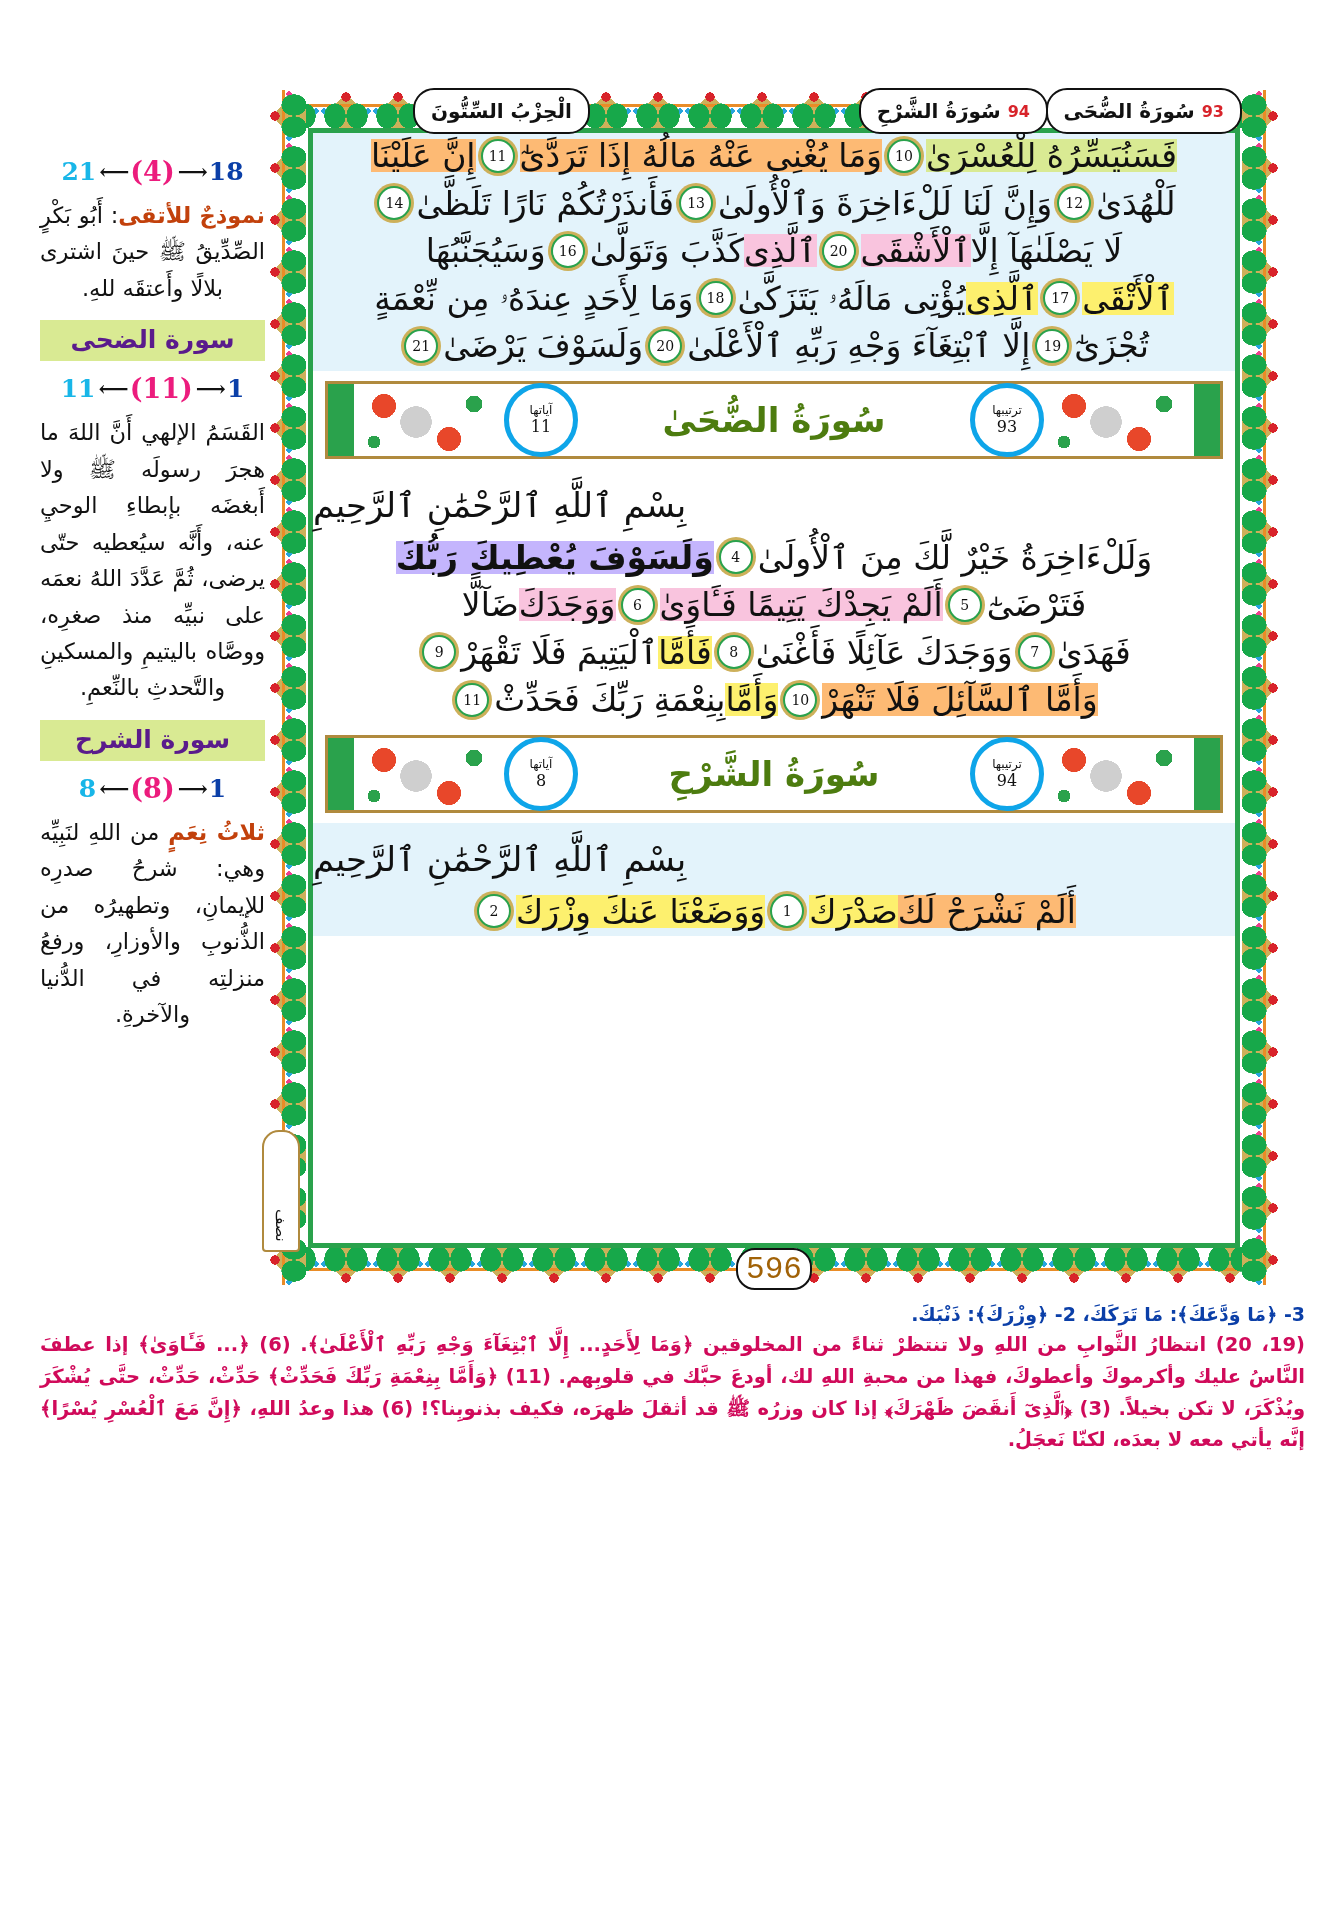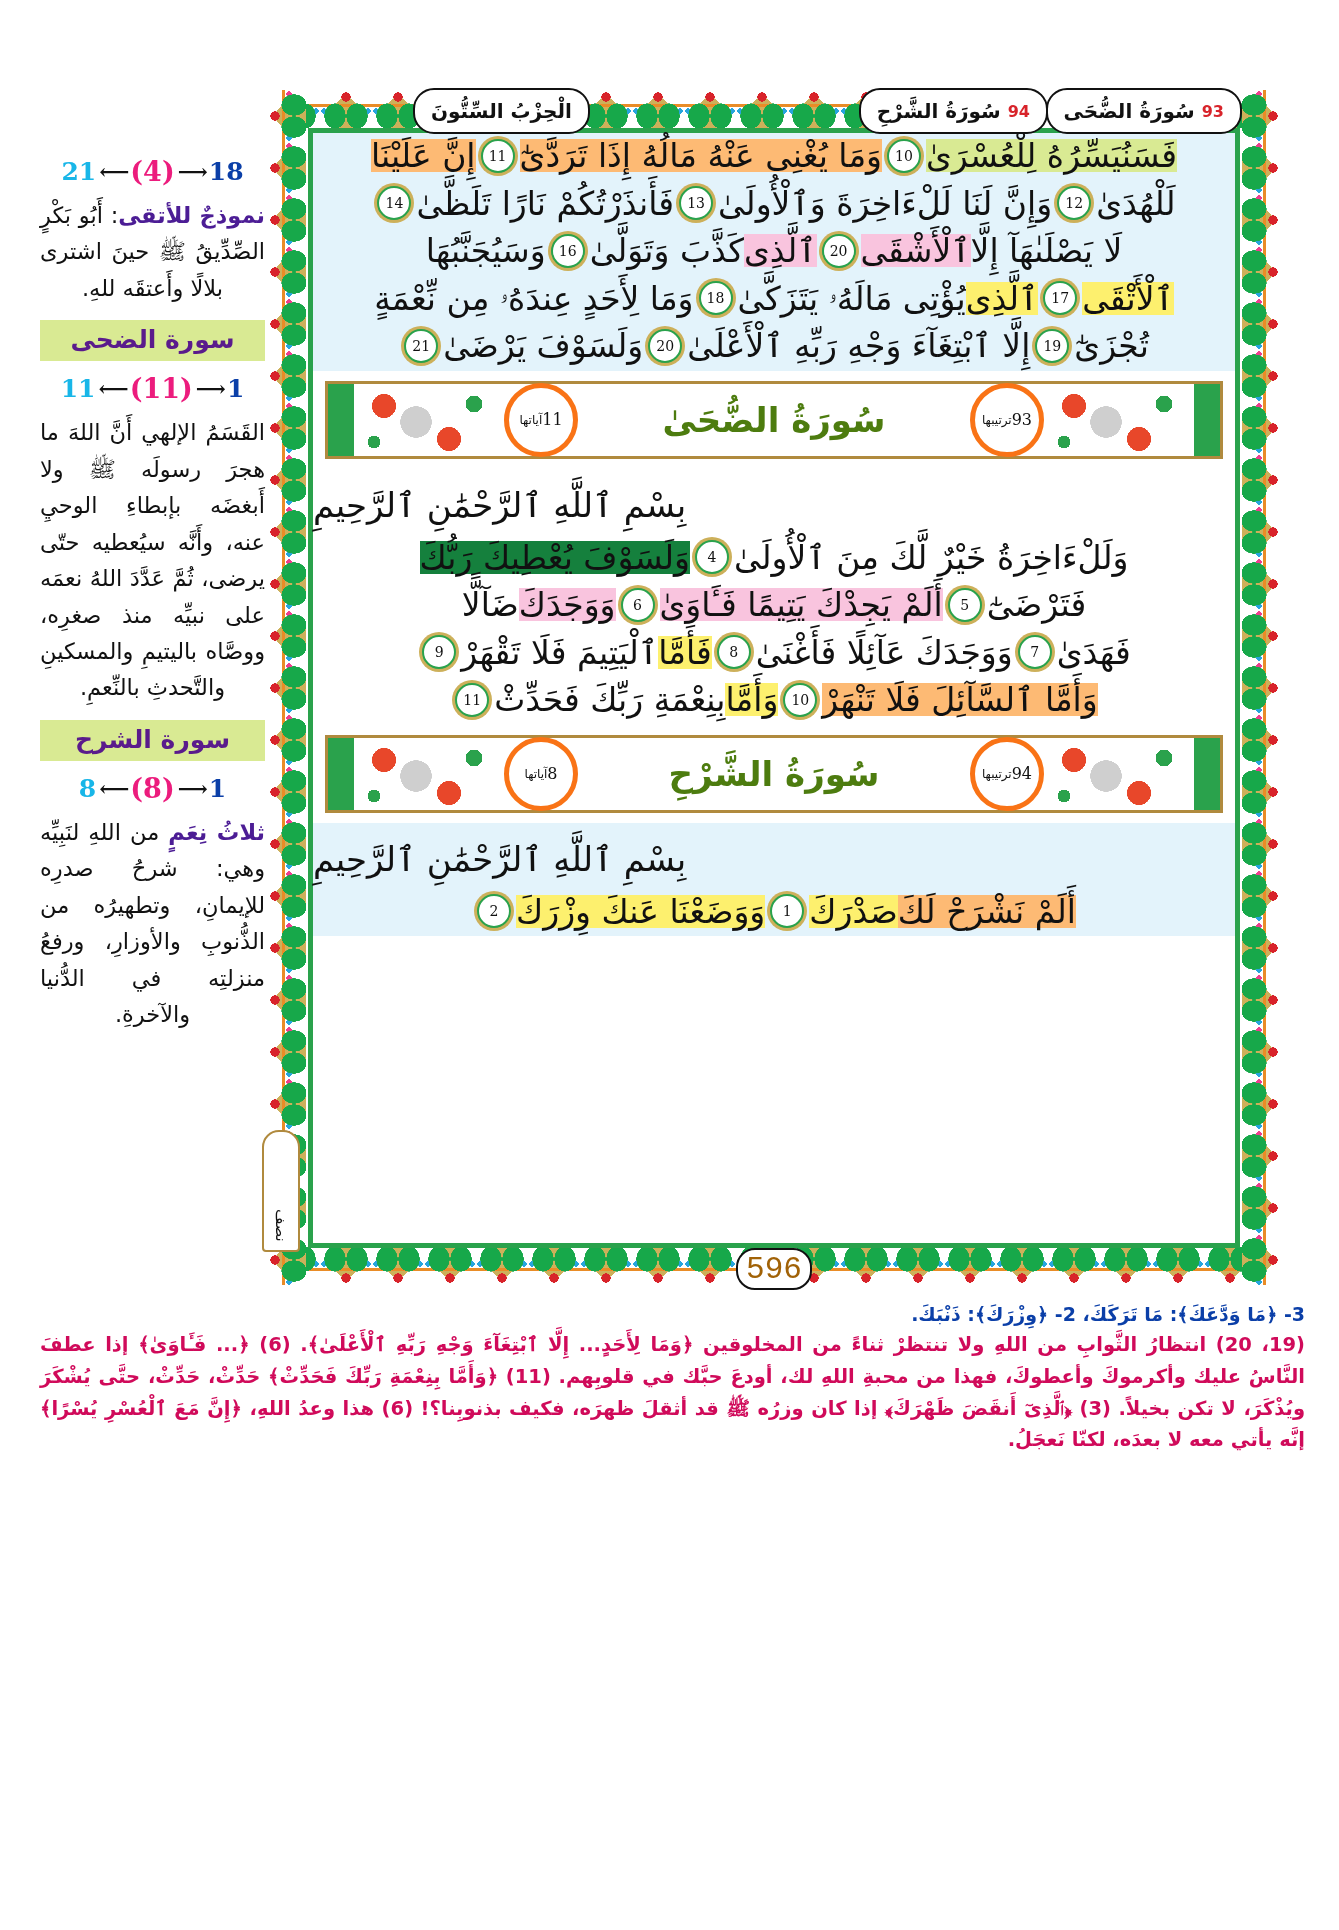--- a/index.html
+++ b/index.html
@@ -15,21 +15,21 @@
   .side-range{display:flex;align-items:center;justify-content:center;
               gap:3px;font-family:"DejaVu Serif","Liberation Serif",serif;
               font-weight:bold;font-size:25px;margin:6px 0 10px 0;direction:ltr;}
   .rng-left{color:#18b6e8;}
   .rng-mid{color:#ec1c7d;font-size:27px;}
   .rng-right{color:#0b3fa8;}
   .arrow{color:#111;font-size:21px;letter-spacing:-2px;}
   .side-par{font-family:"DejaVu Sans","Liberation Sans",sans-serif;
             font-size:22.5px;line-height:1.62;color:#111;text-align:justify;
             text-align-last:center;}
-  .side-par .hi{color:#4c1d95;font-weight:bold;}
+  .side-par .hi{color:#c2410c;font-weight:bold;}
   .surah-chip{background:#d9ea93;color:#5a1b8c;font-weight:bold;
               font-size:25px;text-align:center;padding:5px 0 7px 0;
               margin:14px 0 12px 0;letter-spacing:0px;}
 
   
   #frame{position:absolute;left:268px;top:90px;width:1012px;height:1195px;}
   .band{position:absolute;background-repeat:repeat;}
   .orn-h{height:38px;}
   .orn-v{width:38px;}
   
@@ -73,21 +73,21 @@
          border:5px solid #2aa24c;background:#fff;box-sizing:border-box;}
   .block-blue{background:#e3f3fb;}
   .verse-line{position:relative;direction:rtl;text-align:center;
               font-family:"DejaVu Sans","Liberation Sans",sans-serif;
               font-size:33px;color:#111;line-height:1.0;
               padding:6px 14px;white-space:nowrap;letter-spacing:0px;}
   .vl{display:inline-block;}
   .hl-y{background:#fdf06e;}
   .hl-p{background:#f9c4de;}
   .hl-g{background:#d9ea93;}
-  .hl-b{background:#15803d;}
+  .hl-b{background:#c4b5fd;font-weight:bold;}
   .hl-gr{background:#fdba74;}
   .ayah{display:inline-block;width:30px;height:30px;line-height:30px;
         text-align:center;font-size:14px;font-family:"DejaVu Serif",serif;
         color:#111;border:2px solid #2aa24c;background:#fff;
         border-radius:50%;margin:0 5px;vertical-align:middle;
         box-shadow:0 0 0 3px #cdb05a;position:relative;top:-2px;}
 
   
   .surah-banner{position:relative;margin:10px 12px;height:78px;
                 border:3px solid #b08a3e;background:#fff;
@@ -96,21 +96,21 @@
      background-color:#fff;
      background-image:
        radial-gradient(circle 13px at 30px 22px,#e8472a 0 92%,transparent 93%),
        radial-gradient(circle 13px at 95px 55px,#e8472a 0 92%,transparent 93%),
        radial-gradient(circle 17px at 62px 38px,#cfcfcf 0 92%,transparent 93%),
        radial-gradient(circle 9px at 120px 20px,#2aa24c 0 92%,transparent 93%),
        radial-gradient(circle 7px at 20px 58px,#2aa24c 0 92%,transparent 93%),
        radial-gradient(circle 6px at 62px 38px,#e8472a 0 92%,transparent 93%);
   }
   .banner-circle{width:64px;height:64px;border-radius:50%;background:#fff;
-                 border:5px solid #f97316;display:flex;flex-direction:row;
+                 border:5px solid #0ea5e9;display:flex;flex-direction:column;
                  align-items:center;justify-content:center;flex:none;}
   .bc-lbl{font-size:12px;color:#111;}
   .bc-val{font-size:16px;color:#111;font-family:"DejaVu Serif",serif;}
   .banner-name{flex:1;display:flex;align-items:center;justify-content:center;
                font-size:34px;color:#4d7c0f;font-weight:bold;direction:rtl;}
   .banner-edge{width:26px;height:100%;background:#2aa24c;}
 
   .basmala{text-align:left;font-size:34px;color:#111;direction:rtl;
            padding:16px 0 10px 0;}
 

